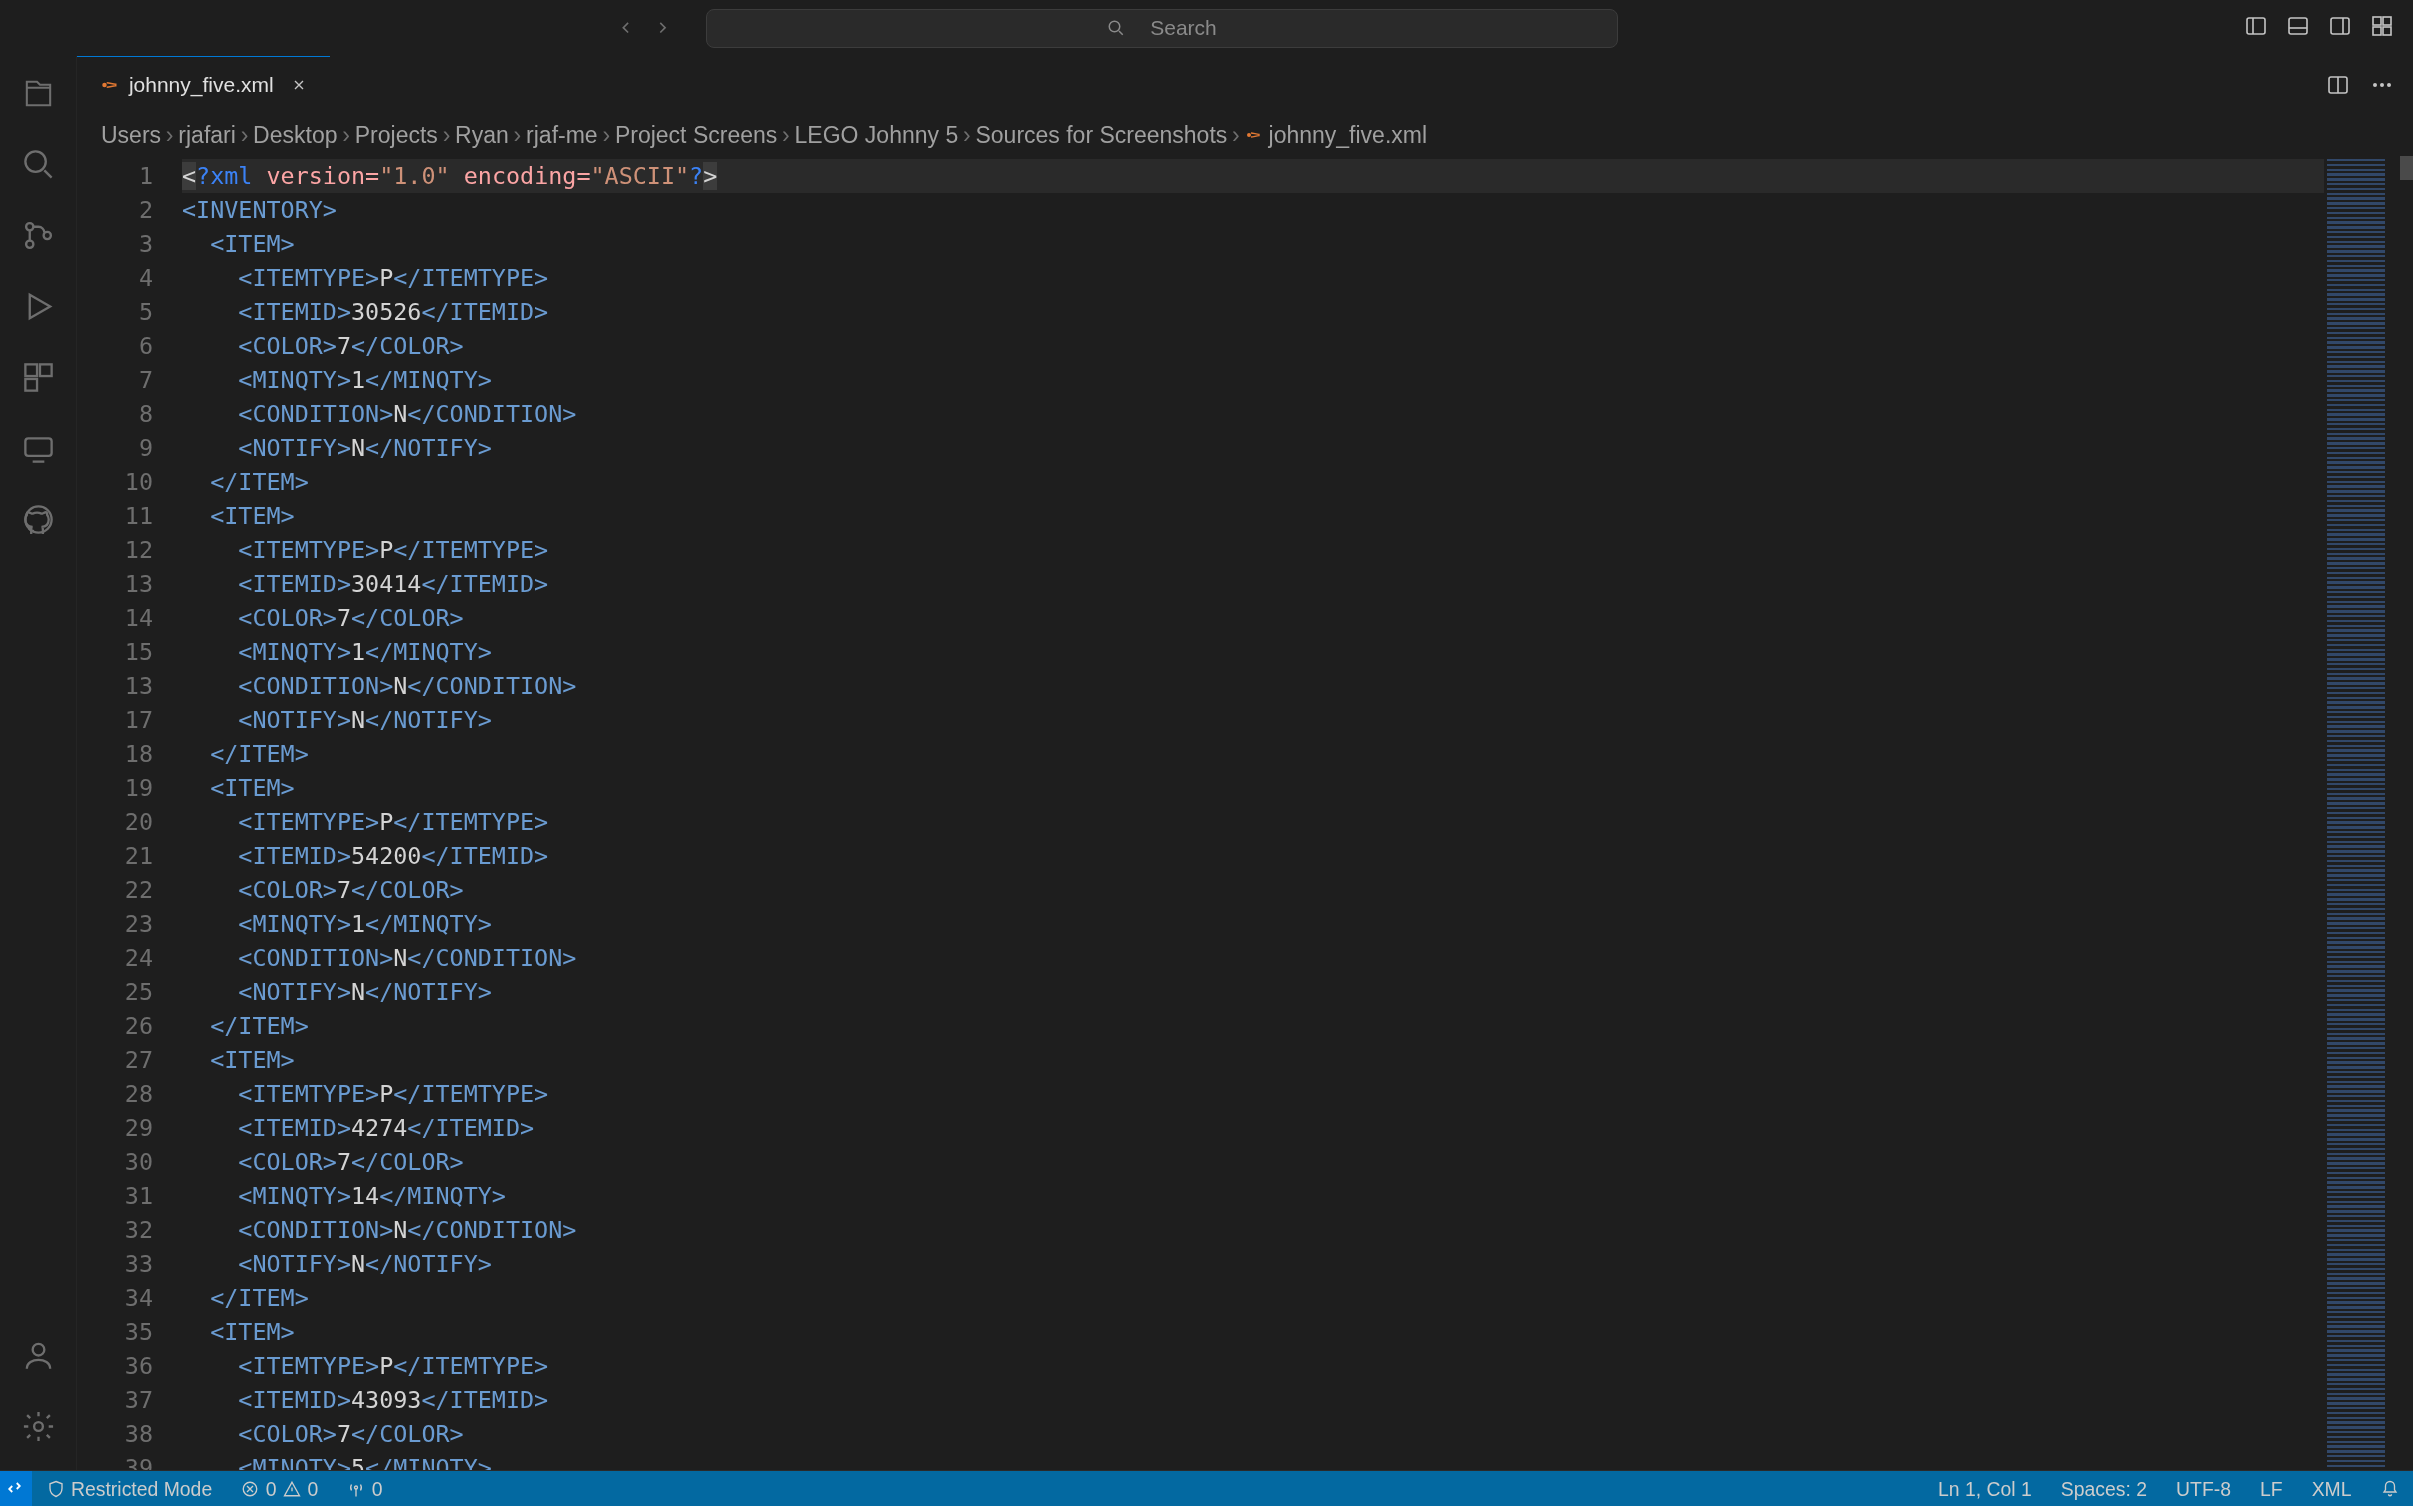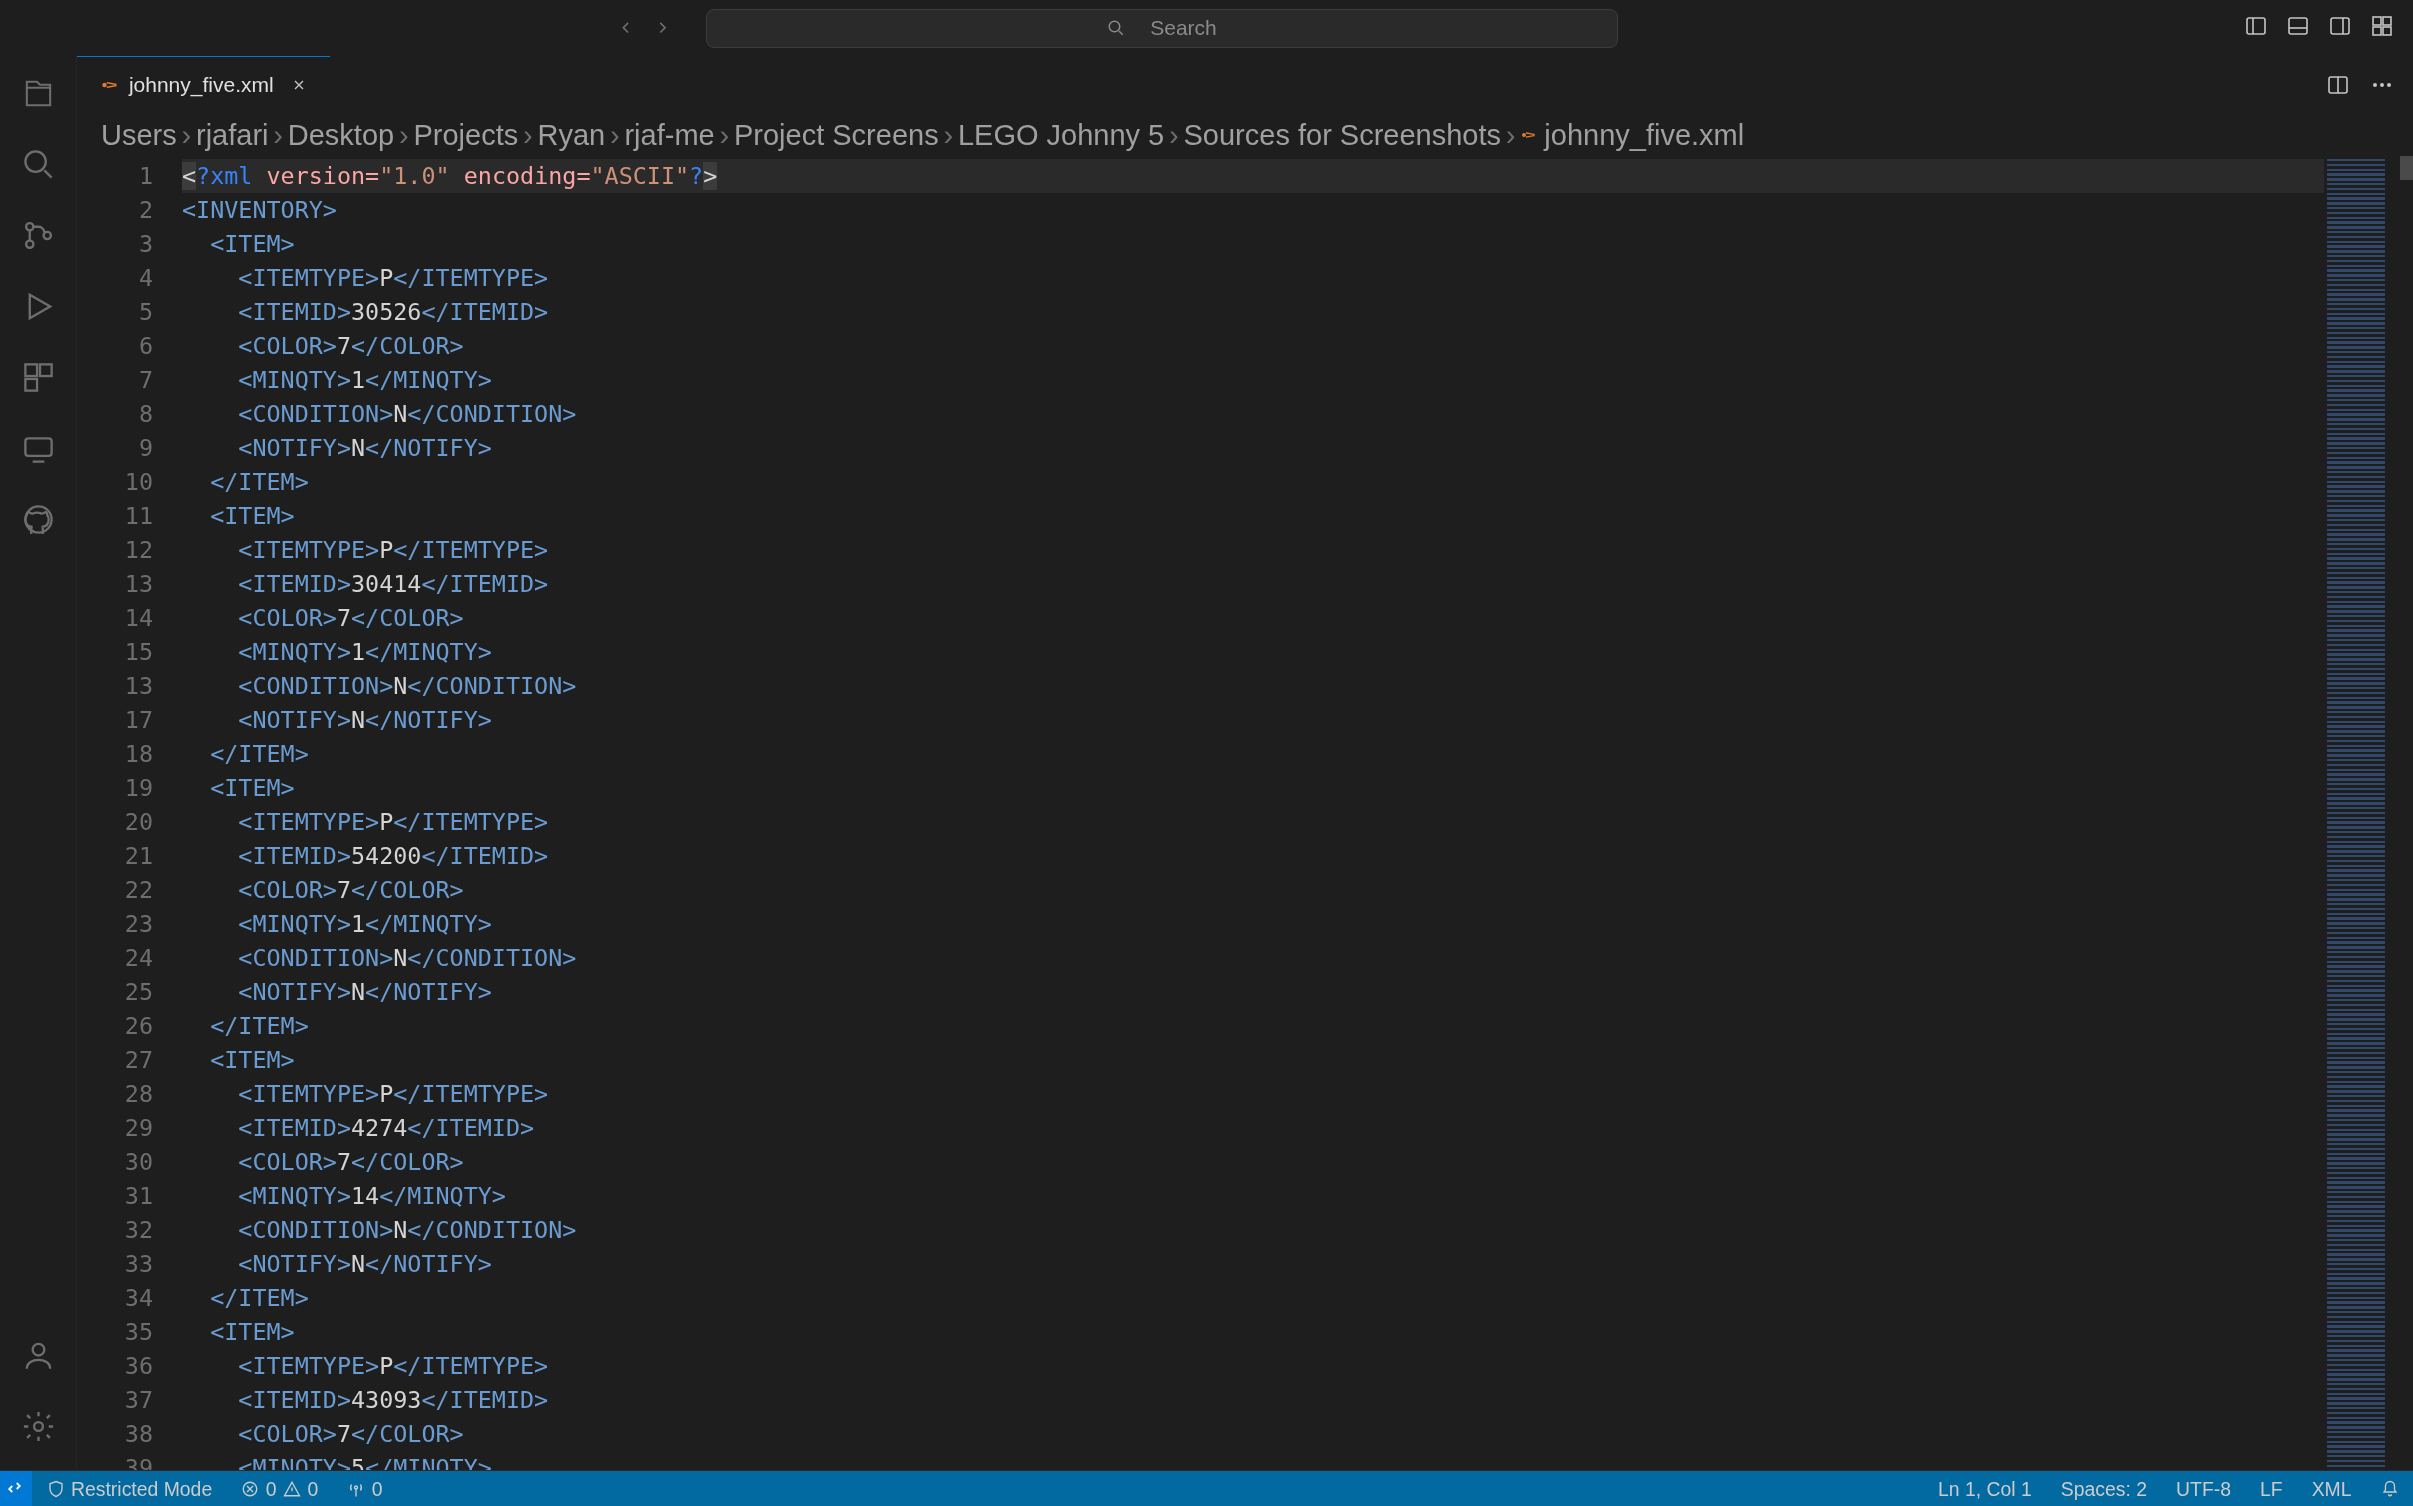--- a/index.html
+++ b/index.html
@@ -78,21 +78,21 @@
 .tab-close { color:#c5c5c5; margin-left:6.5px; }
 .tabs-right { margin-left:auto; display:flex; align-items:center; gap:19.4px; padding-right:19.4px; color:#c5c5c5;}
 
 .breadcrumbs {
   height: 42px;
   display:flex;
   align-items:center;
   padding-left: 24px;
   gap:4.8px;
   color:#a0a0a0;
-  font-size:29px;
+  font-size:23px;
 }
 .breadcrumbs .sep { color:#6e6e6e; }
 .breadcrumbs .crumb-icon { color:#e37933; margin-right:3.2px; }
 
 .editor-area {
   flex:1;
   display:flex;
   overflow:hidden;
   position:relative;
 }

